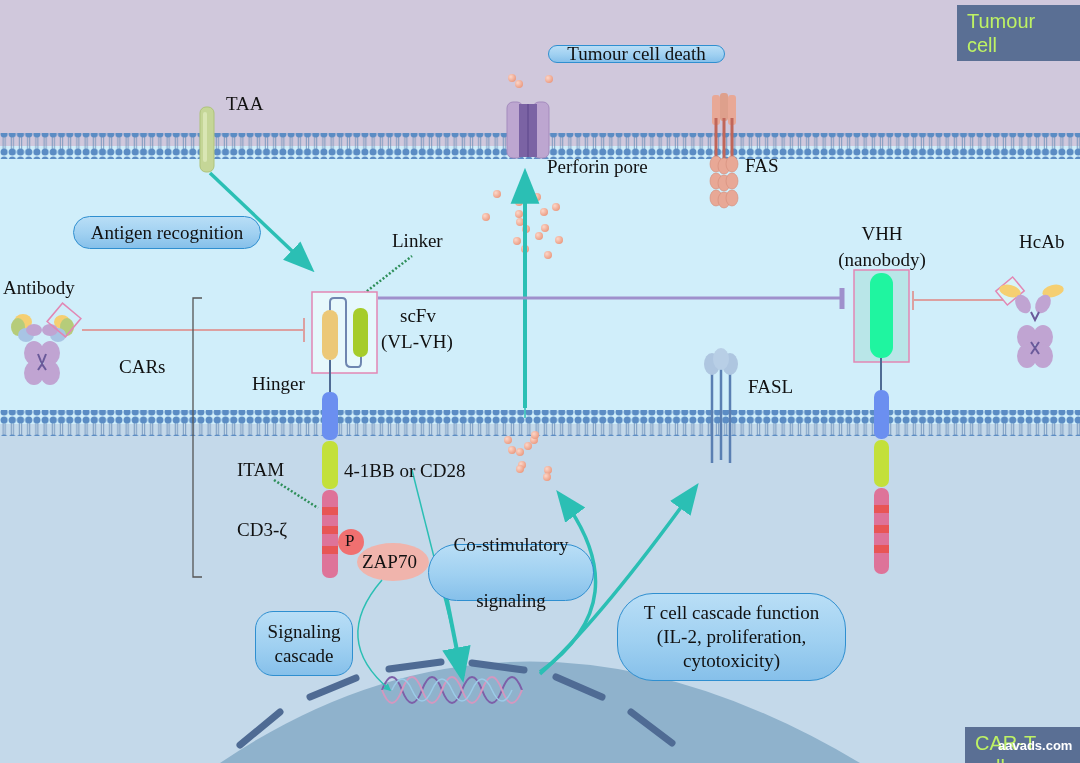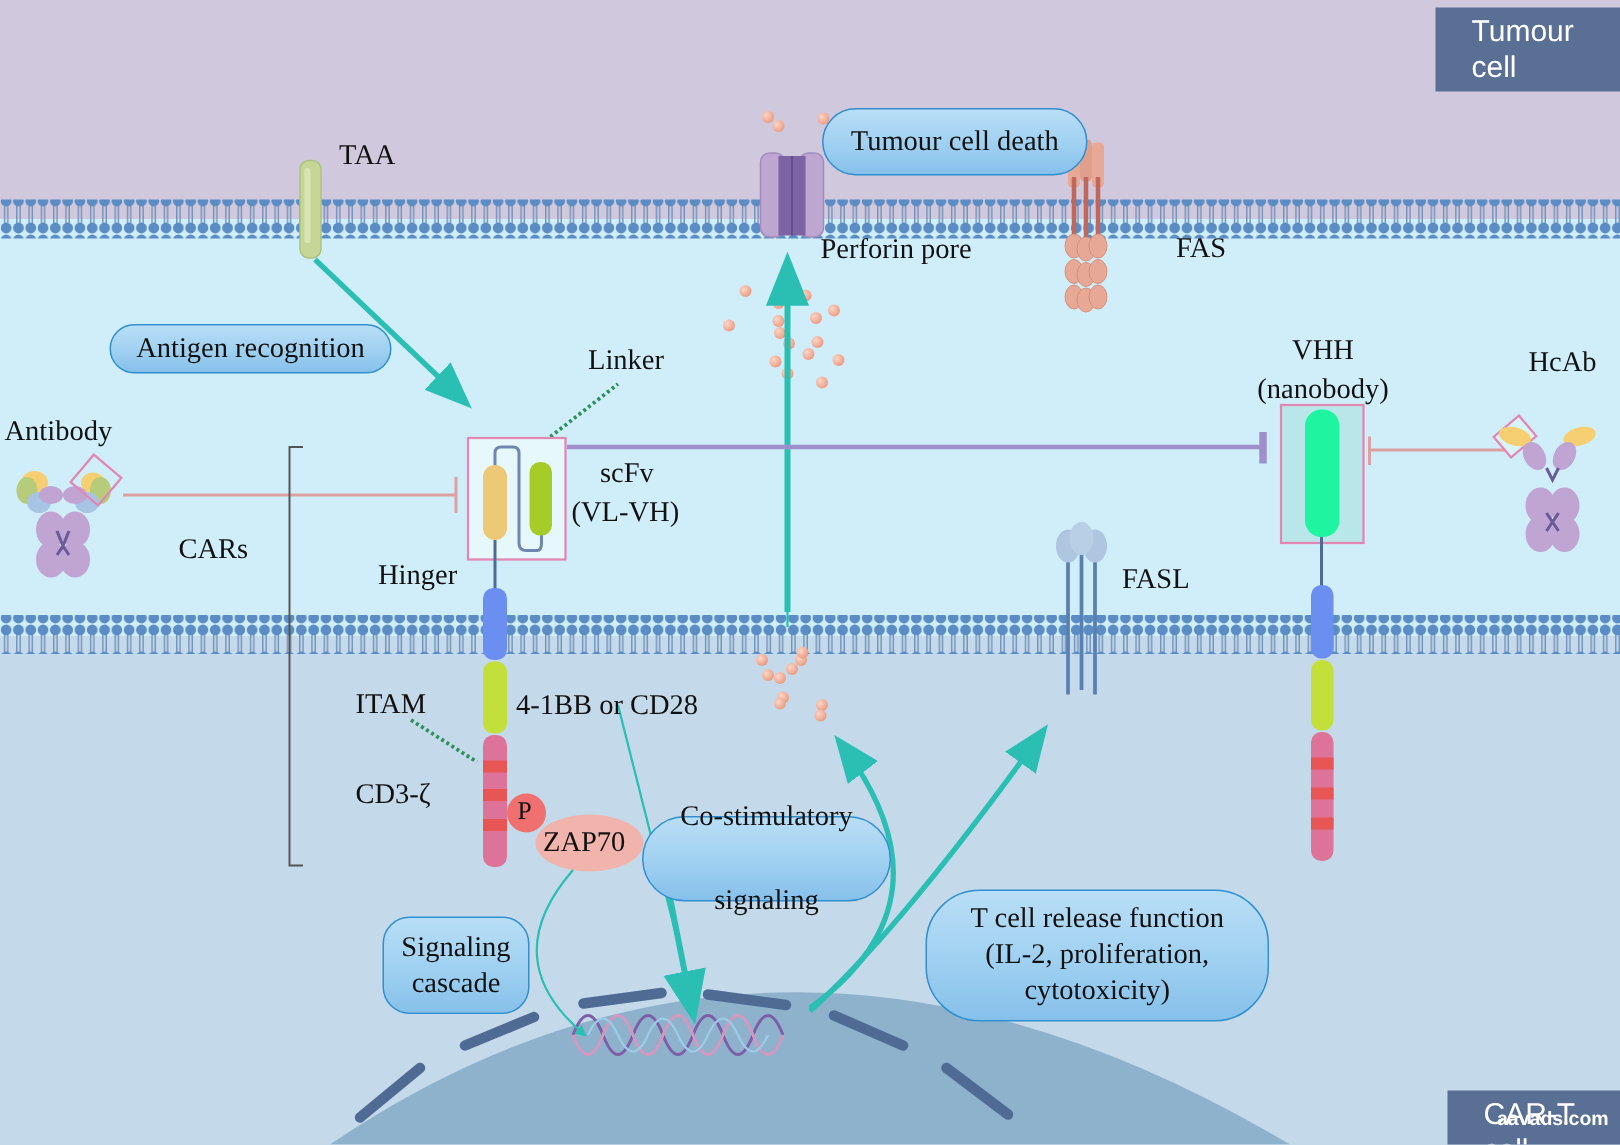--- a/index.html
+++ b/index.html
@@ -3,21 +3,21 @@
 <meta charset="utf-8">
 <style>
   html, body { margin:0; padding:0; }
   body { width:1080px; height:763px; overflow:hidden; background:#c4d9ea; font-family:"Liberation Serif", serif; }
   #stage { position:relative; width:1080px; height:763px; }
   #stage svg { position:absolute; left:0; top:0; }
   .lbl { position:absolute; font-family:"Liberation Serif", serif; font-size:19px; color:#111; white-space:nowrap; line-height:1.15; }
   .lbl.c { text-align:center; }
   .pill { position:absolute; box-sizing:border-box; border:1.5px solid #2f8fd0; background:linear-gradient(180deg,#b9def6 0%,#9fd0f1 55%,#86c0ea 100%); border-radius:30px; display:flex; flex-direction:column; align-items:center; justify-content:center; text-align:center; font-family:"Liberation Serif", serif; font-size:19px; color:#111; line-height:1.25; }
   .pill span { display:block; }
-  .corner { position:absolute; background:#5a6f94; color:#ffffff; font-family:"Liberation Sans", sans-serif; font-size:20px; padding:4px 24px; line-height:1.2; }
+  .corner { position:absolute; background:#5a6f94; color:#bef264; font-family:"Liberation Sans", sans-serif; font-size:20px; padding:4px 10px; line-height:1.2; }
   .wm { position:absolute; font-family:"Liberation Sans", sans-serif; font-size:13px; color:#fff; font-weight:bold; }
 </style>
 </head>
 <body>
 
 <div id="stage">
   <svg id="art" width="1080" height="763" viewBox="0 0 1080 763">
     <defs>
       <pattern id="lipid" x="0" y="0" width="8.2" height="26" patternUnits="userSpaceOnUse">
         <line x1="3" y1="4" x2="3" y2="22" stroke="#6d8fb8" stroke-width="0.9"></line>
@@ -213,53 +213,53 @@
 
     <path d="M382,580 Q330,640 390,690" fill="none" stroke="#2bbfb4" stroke-width="1.5" marker-end="url(#ah)"></path>
     <path d="M412,470 L464,676" fill="none" stroke="#2bbfb4" stroke-width="1.5"></path>
     <path d="M445,590 L462,676" fill="none" stroke="#2bbfb4" stroke-width="4" marker-end="url(#ahs)"></path>
     <path d="M540,672 Q640,600 560,495" fill="none" stroke="#2bbfb4" stroke-width="3.5" marker-end="url(#ahs)"></path>
     <path d="M540,674 Q600,620 695,488" fill="none" stroke="#2bbfb4" stroke-width="3.5" marker-end="url(#ahs)"></path>
   </svg>
 
   <div class="lbl" style="left:226px;top:93px;">TAA</div>
   <div class="lbl" style="left:547px;top:156px;">Perforin pore</div>
-  <div class="lbl" style="left:745px;top:155px;margin-left:39px;">FAS</div>
+  <div class="lbl" style="left:745px;top:155px;">FAS</div>
   <div class="lbl" style="left:392px;top:230px;">Linker</div>
   <div class="lbl" style="left:3px;top:277px;">Antibody</div>
   <div class="lbl" style="left:119px;top:356px;">CARs</div>
   <div class="lbl" style="left:400px;top:305px;">scFv</div>
   <div class="lbl" style="left:381px;top:331px;">(VL-VH)</div>
   <div class="lbl" style="left:252px;top:373px;">Hinger</div>
   <div class="lbl" style="left:237px;top:459px;">ITAM</div>
   <div class="lbl" style="left:344px;top:460px;text-align:right;">4-1BB or CD28</div>
   <div class="lbl" style="left:237px;top:519px;">CD3-ζ</div>
   <div class="lbl" style="left:345px;top:531px;font-size:17px;">P</div>
   <div class="lbl" style="left:362px;top:551px;">ZAP70</div>
   <div class="lbl" style="left:748px;top:376px;">FASL</div>
   <div class="lbl c" style="left:840px;top:223px;width:84px;">VHH</div>
   <div class="lbl c" style="left:828px;top:249px;width:108px;">(nanobody)</div>
   <div class="lbl" style="left:1019px;top:231px;">HcAb</div>
 
-  <div class="pill" style="left:548px;top:45px;width:177px;height:45px;margin-top:27px;">
+  <div class="pill" style="left:548px;top:45px;width:177px;height:18px;">
     <span>Tumour cell death</span>
   </div>
   <div class="pill" style="left:73px;top:216px;width:188px;height:33px;">
     <span>Antigen recognition</span>
   </div>
   <div class="pill" style="left:428px;top:544px;width:166px;height:57px;gap:32px;">
     <span>Co-stimulatory</span>
     <span>signaling</span>
   </div>
   <div class="pill" style="left:255px;top:611px;width:98px;height:65px;border-radius:18px;">
     <span>Signaling</span>
     <span>cascade</span>
   </div>
   <div class="pill" style="left:617px;top:593px;width:229px;height:88px;border-radius:36px;">
-    <span>T cell release function</span>
+    <span>T cell cascade function</span>
     <span>(IL-2, proliferation,</span>
     <span>cytotoxicity)</span>
   </div>
 
   <div class="corner" style="left:957px;top:5px;">Tumour cell</div>
   <div class="corner" style="left:965px;top:727px;">CAR-T cell</div>
   <div class="wm" style="left:998px;top:738px;">aavads.com</div>
 </div>
 
 </body></html>

